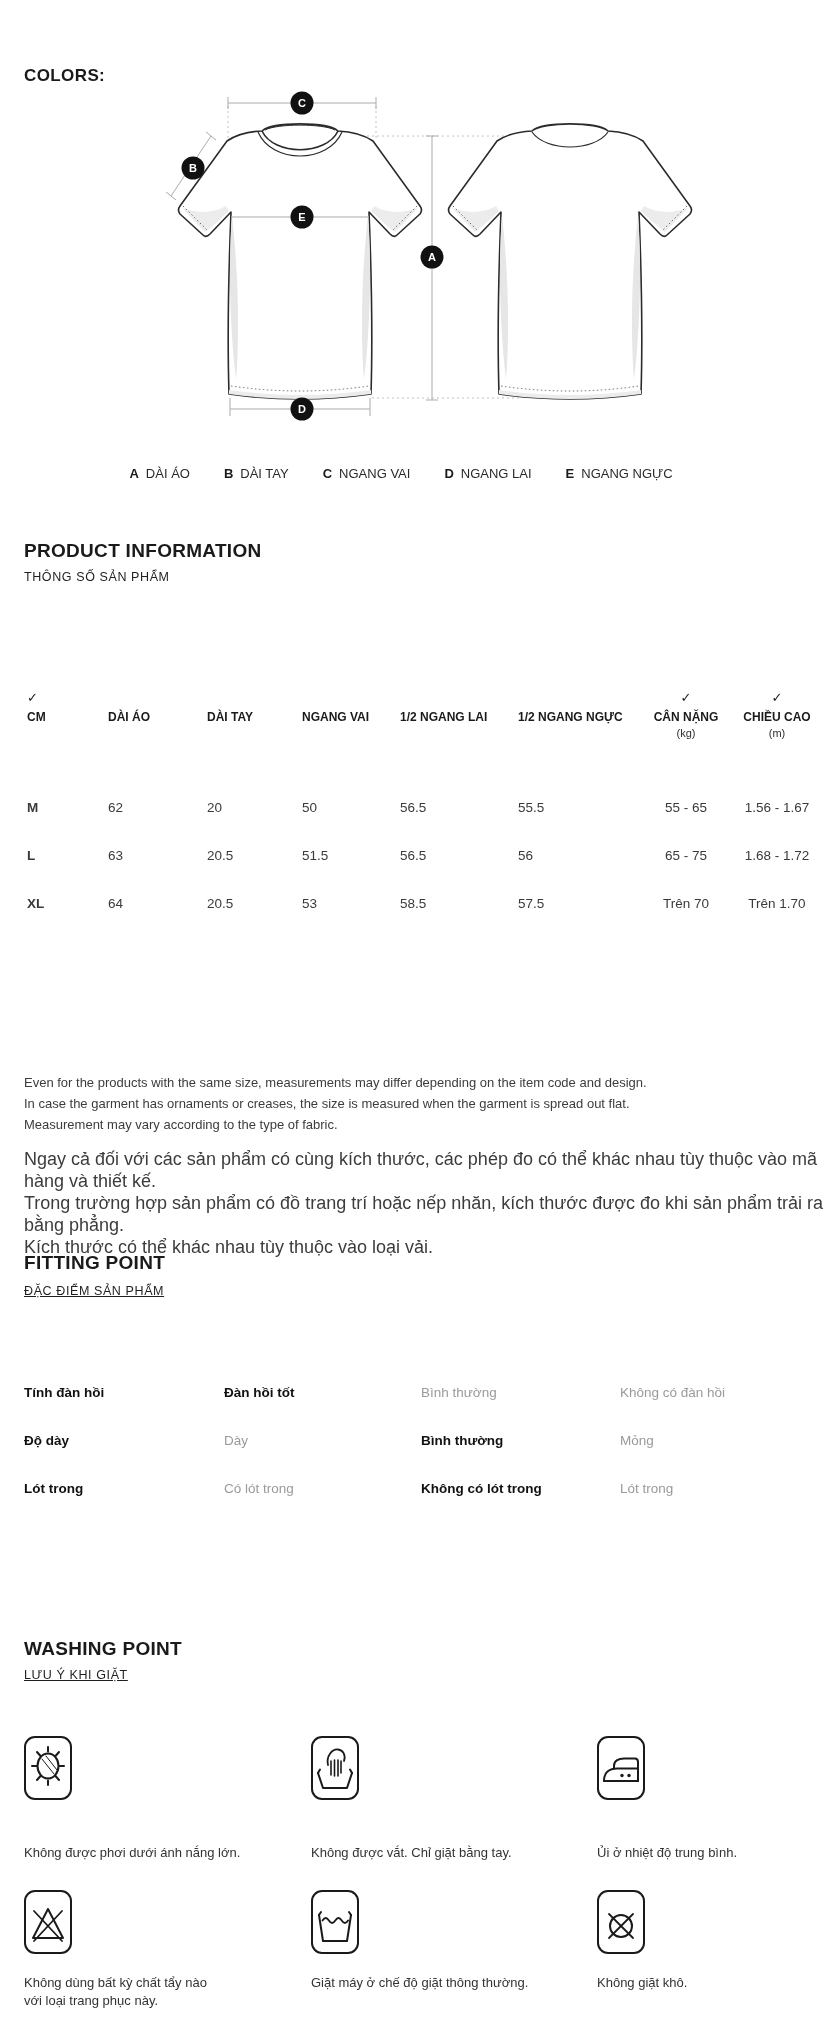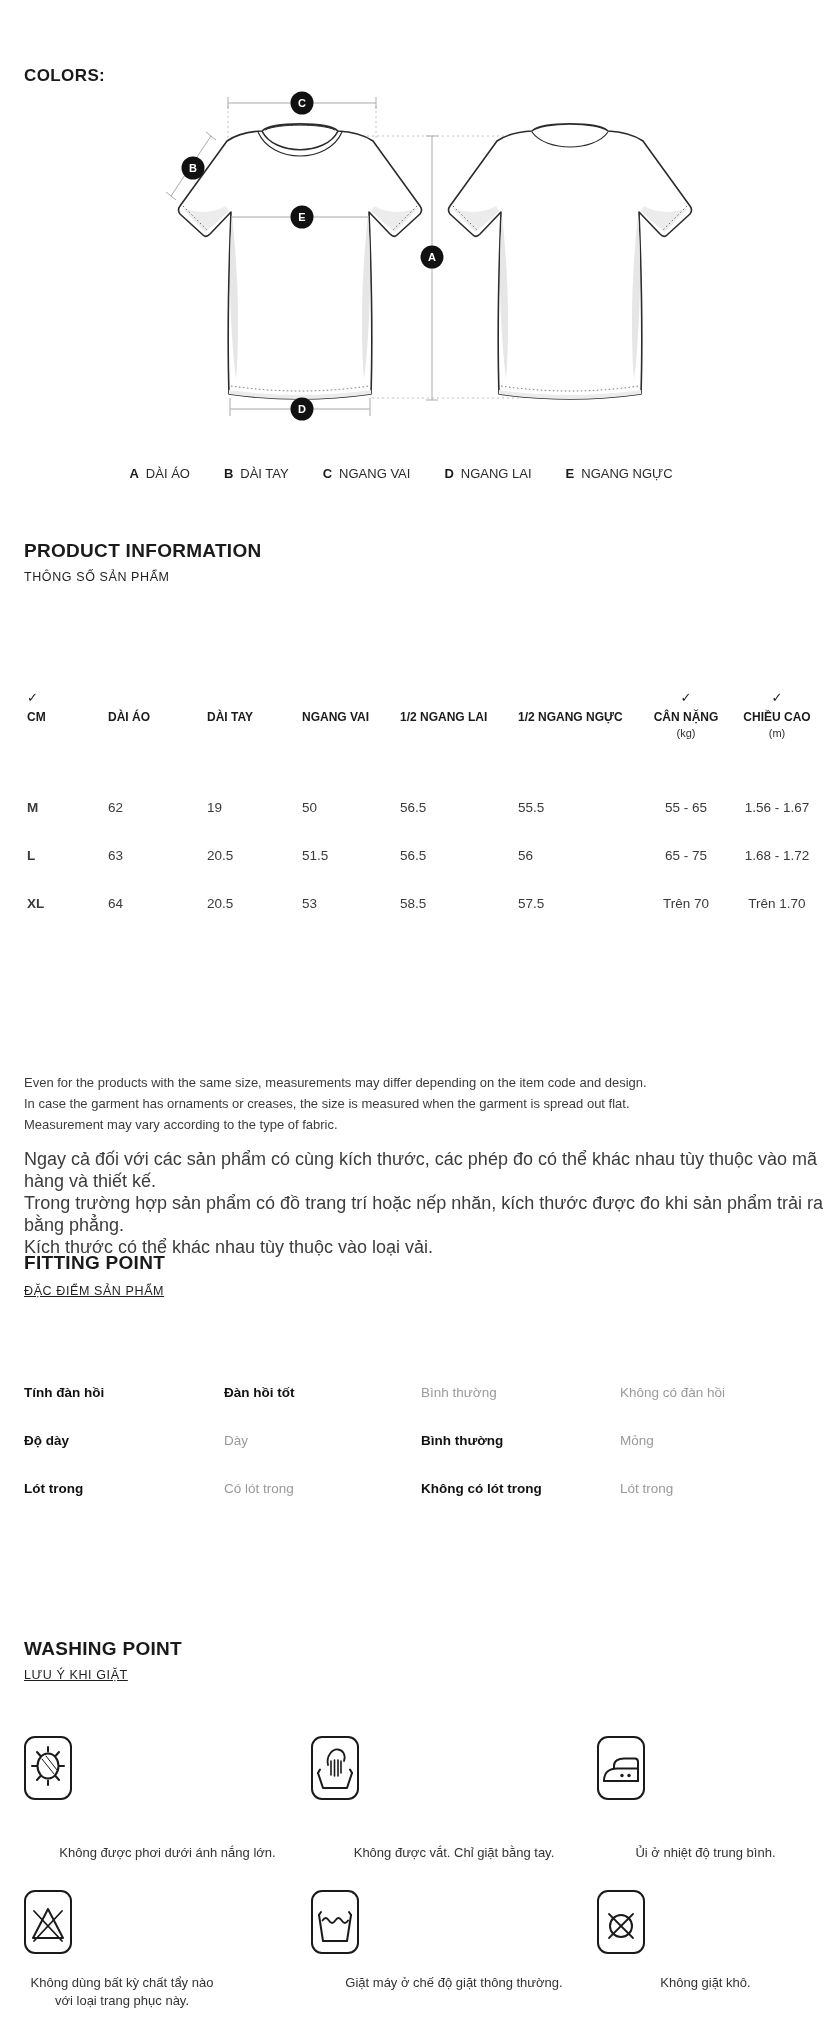--- a/index.html
+++ b/index.html
@@ -44,21 +44,21 @@
   .fp-sub{top:1284px;left:24px;text-decoration:underline;}
   .fitting{top:1368px;left:24px;width:790px;font-size:13.5px;}
   .fit-row{display:grid;grid-template-columns:200px 197px 199px 1fr;height:48px;align-items:center;}
   .fit-label{font-weight:700;color:#111;}
   .fit-opt{color:#9a9a9a;}
   .fit-opt.selected{color:#111;font-weight:700;}
   
   .wp-title{top:1638px;left:24px;}
   .wp-sub{top:1668px;left:24px;text-decoration:underline;}
   .washing{top:1736px;left:24px;width:790px;display:grid;grid-template-columns:287px 286px 1fr;}
-  .wash-cell{display:flex;flex-direction:column;text-align:center;}
+  .wash-cell{display:flex;flex-direction:column;}
   .wash-box{
     width:48px;height:64px;border:2.2px solid #1a1a1a;border-radius:11px;
     box-sizing:border-box;display:flex;align-items:center;justify-content:center;
   }
   .wash-caption{margin-top:44px;font-size:13px;color:#333;line-height:18px;}
   .row2 .wash-box{margin-top:28px;}
   .row2 .wash-caption{margin-top:20px;}
   .wrap-narrow{max-width:196px;}
   
   .diagram svg{display:block;}
@@ -195,21 +195,21 @@
       <div class="st-check">✓</div>
       <div class="st-label">CHIỀU CAO</div>
       <div class="st-unit">(m)</div>
     </div>
   </div>
 
   <div class="st-body">
     <div class="st-grid st-row">
       <div class="cell st-size">M</div>
       <div class="cell">62</div>
-      <div class="cell">19</div>
+      <div class="cell">20</div>
       <div class="cell">50</div>
       <div class="cell">56.5</div>
       <div class="cell">55.5</div>
       <div class="cell c-center">55 - 65</div>
       <div class="cell c-center">1.56 - 1.67</div>
     </div>
     <div class="st-grid st-row">
       <div class="cell st-size">L</div>
       <div class="cell">63</div>
       <div class="cell">20.5</div>

